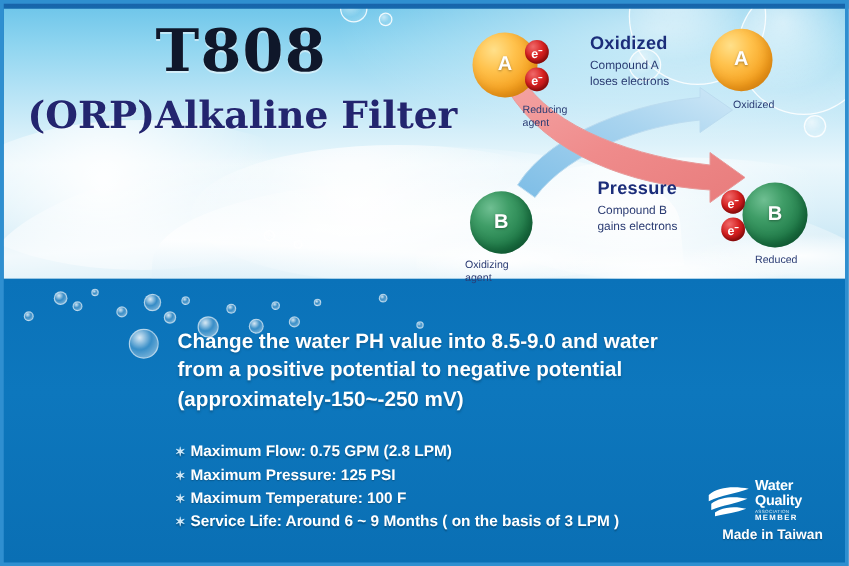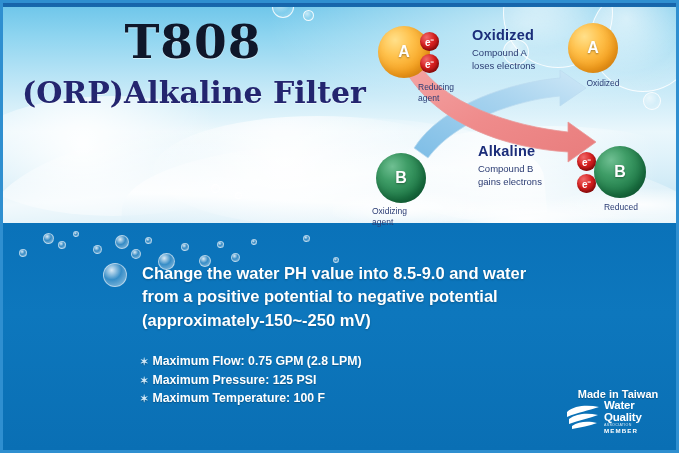--- a/index.html
+++ b/index.html
@@ -277,21 +277,21 @@
     <div class="electron" style="left:205px;top:144px;">e⁻</div>
     <div class="electron" style="left:205px;top:166px;">e⁻</div>
     <div class="dg-small" style="left:212px;top:194px;width:74px;text-align:center;">Reduced</div>
 
     <div class="dg-head" style="left:100px;top:19px;">Oxidized</div>
     <div class="dg-body" style="left:100px;top:38px;width:110px;">
       <span>Compound A</span><br>
       <span>loses electrons</span>
     </div>
 
-    <div class="dg-head" style="left:106px;top:135px;">Alkaline</div>
+    <div class="dg-head" style="left:106px;top:135px;">Pressure</div>
     <div class="dg-body" style="left:106px;top:154px;width:110px;">
       <span>Compound B</span><br>
       <span>gains electrons</span>
     </div>
   </div>
 
   <div id="panel">
     <div class="pbub" style="left:40px;top:10px;width:9px;height:9px;"></div>
     <div class="pbub" style="left:55px;top:18px;width:6px;height:6px;"></div>
     <div class="pbub" style="left:70px;top:8px;width:4px;height:4px;"></div>
@@ -320,34 +320,37 @@
   <div id="specs">
     <span class="spec">
       <span class="bullet">✶</span><span>Maximum Flow: 0.75 GPM (2.8 LPM)</span>
     </span>
     <span class="spec">
       <span class="bullet">✶</span><span>Maximum Pressure: 125 PSI</span>
     </span>
     <span class="spec">
       <span class="bullet">✶</span><span>Maximum Temperature: 100 F</span>
     </span>
+    <span class="spec">
+      <span class="bullet">✶</span><span>Service Life: Around 6 ~ 9 Months ( on the basis of 3 LPM )</span>
+    </span>
   </div>
 
   <div id="wqa">
-    <div id="made-in">Made in Taiwan</div>
     <div id="wqa-row">
       <svg id="wqa-mark" viewBox="0 0 34 26">
         <path d="M1,8 C9,1 22,1 33,3 C22,7 12,8 1,13 Z" fill="#ffffff"></path>
         <path d="M3,15 C11,9 22,9 32,11 C22,15 13,16 3,20 Z" fill="#ffffff"></path>
         <path d="M6,22 C13,17 23,17 31,19 C23,22 15,23 6,25 Z" fill="#ffffff"></path>
       </svg>
       <div id="wqa-text">
         <div class="wq-line">Water</div>
         <div class="wq-line">Quality</div>
         <span class="wq-assoc">ASSOCIATION</span>
         <span class="wq-member">MEMBER</span>
       </div>
     </div>
+    <div id="made-in">Made in Taiwan</div>
   </div>
 
   <div id="topbar"></div>
   <div id="frame"></div>
 </div>
 
 </body></html>

